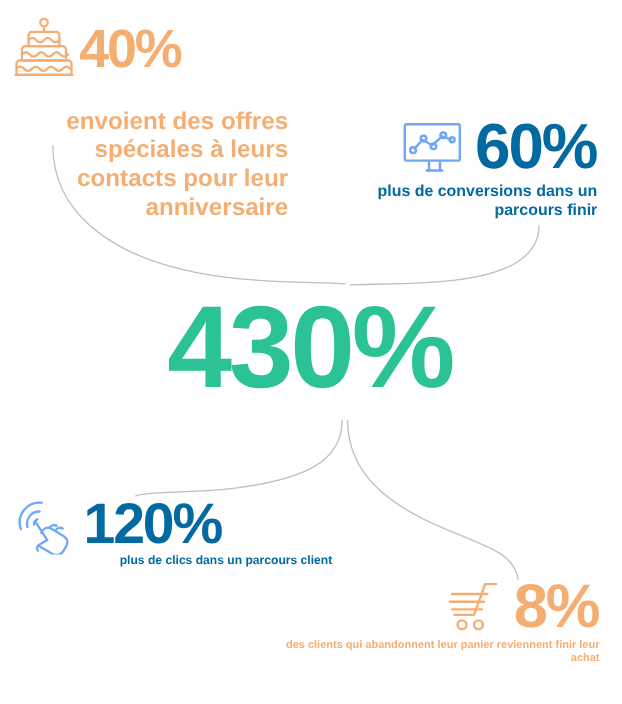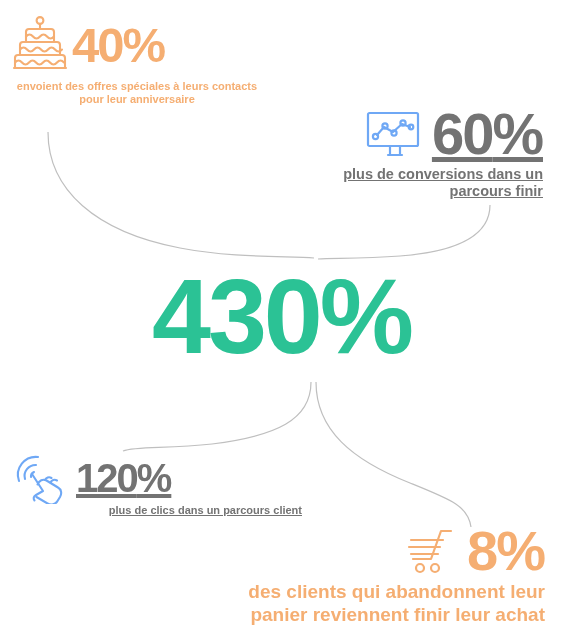--- a/index.html
+++ b/index.html
@@ -53,36 +53,36 @@
   .value .pct {
     letter-spacing: -1px;
   }
   .caption {
     font-weight: bold;
     line-height: 1.18;
   }
 
   
   .orange .value, .orange .caption { color: #F5AE72; }
-  .blue   .value, .blue   .caption { color: #737373; text-decoration: underline; }
+  .blue   .value, .blue   .caption { color: #0369a1; }
   .green  .value, .green  .caption,
   .green  .lead                     { color: #2BC295; }
 
   
   #stat-birthday {
     left: 12px;
     top: 14px;
     width: 250px;
   }
   #stat-birthday .icon { margin-right: 4px; }
   #stat-birthday .value { font-size: 49px; }
   #stat-birthday .caption {
-    font-size: 11px;
-    margin-top: 4px;
-    text-align: center;
+    font-size: 22px;
+    margin-top: 21px;
+    text-align: right;
   }
 
   
   #stat-conversions {
     right: 22px;
     top: 106px;
     width: 250px;
     text-align: right;
   }
   #stat-conversions .icon { margin-right: 8px; }
@@ -111,38 +111,38 @@
     margin-top: 2px;
   }
 
   
   #stat-clicks {
     left: 12px;
     top: 452px;
     width: 290px;
   }
   #stat-clicks .icon { margin-right: 8px; }
-  #stat-clicks .value { font-size: 40px; }
+  #stat-clicks .value { font-size: 52px; }
   #stat-clicks .caption {
     font-size: 11px;
     margin-top: 0;
     text-align: right;
   }
 
   
   #stat-cart {
     right: 20px;
     top: 524px;
     width: 310px;
     text-align: right;
   }
   #stat-cart .icon { margin-right: 6px; }
   #stat-cart .value { font-size: 56px; }
   #stat-cart .caption {
-    font-size: 19px;
+    font-size: 10px;
     margin-top: 4px;
   }
 </style>
 </head>
 <body>
 
 <div id="infographic">
 
   <svg id="connectors" viewBox="0 0 565 640">
 

